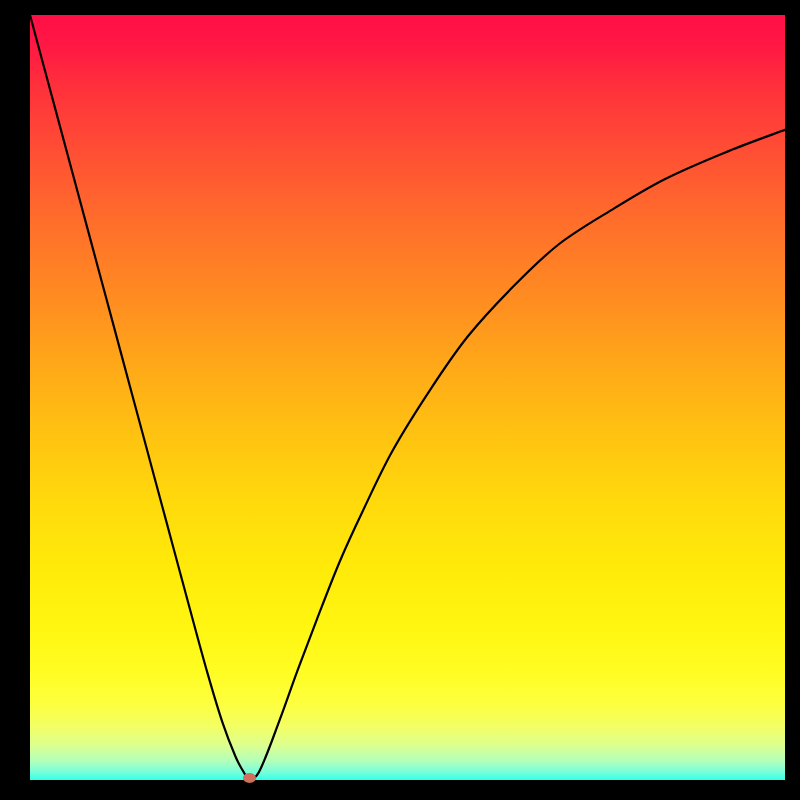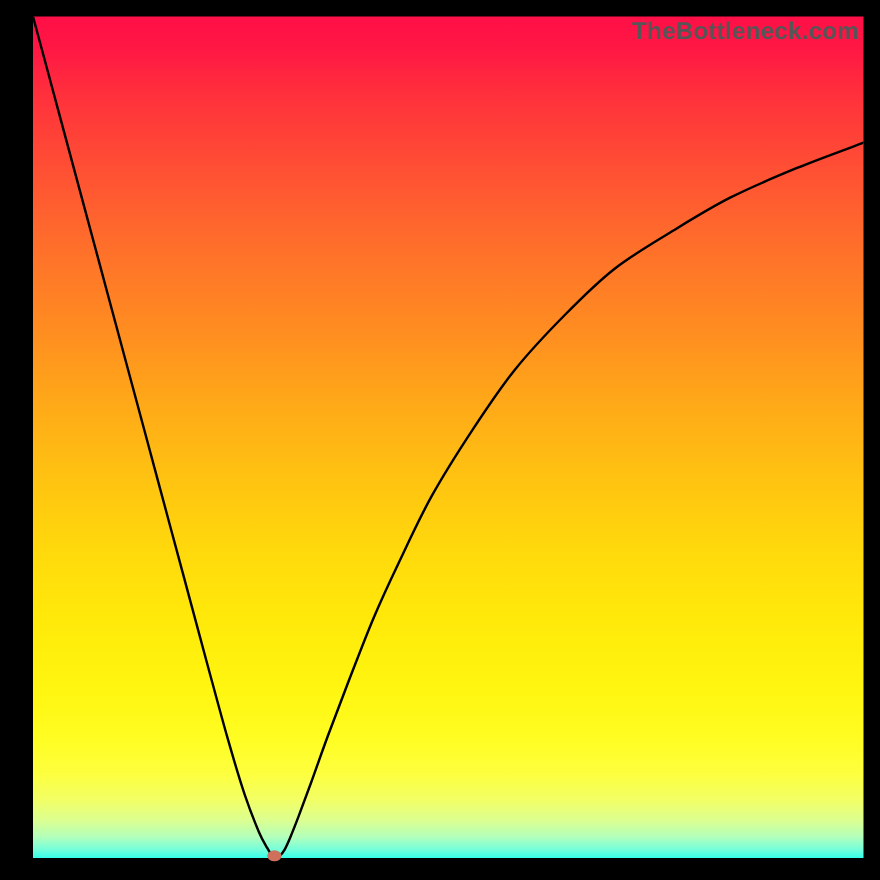--- a/index.html
+++ b/index.html
@@ -68,19 +68,18 @@
     height: 10px;
     border-radius: 50%;
     background: #cf705c;
   }
 </style>
 </head>
 <body>
 
 <div class="frame">
   <div class="plot">
-    <div class="watermark">TheBottleneck.com</div>
     <svg class="curve" viewBox="0 0 755 765" preserveAspectRatio="none">
       <path id="curve-path" fill="none" stroke-width="2.2" stroke-linejoin="round" stroke-linecap="round" d="M 0.00 0.00 C 3.77 14.02, 15.10 56.10, 22.65 84.15 C 30.20 112.20, 37.75 140.25, 45.30 168.30 C 52.85 196.35, 60.40 224.40, 67.95 252.45 C 75.50 280.50, 83.05 308.55, 90.60 336.60 C 98.15 364.65, 105.70 392.70, 113.25 420.75 C 120.80 448.80, 128.35 476.85, 135.90 504.90 C 143.45 532.95, 151.63 563.55, 158.55 589.05 C 165.47 614.55, 171.76 638.14, 177.42 657.90 C 183.09 677.66, 187.87 693.73, 192.53 707.63 C 197.18 721.52, 201.96 733.25, 205.36 741.28 C 208.76 749.32, 210.90 752.19, 212.91 755.82 C 214.92 759.45, 216.31 761.56, 217.44 763.09 C 218.57 764.62, 218.57 765.00, 219.71 765.00 C 220.84 765.00, 222.72 764.36, 224.23 763.09 C 225.74 761.81, 227.13 760.22, 228.76 757.35 C 230.40 754.48, 231.91 750.98, 234.05 745.88 C 236.19 740.77, 238.45 735.04, 241.60 726.75 C 244.75 718.46, 248.52 708.26, 252.93 696.15 C 257.33 684.04, 262.36 669.38, 268.02 654.08 C 273.69 638.78, 279.98 622.20, 286.90 604.35 C 293.82 586.50, 302.00 564.83, 309.55 546.98 C 317.10 529.13, 323.39 515.74, 332.20 497.25 C 341.01 478.76, 351.07 456.45, 362.40 436.05 C 373.72 415.65, 387.57 393.97, 400.15 374.85 C 412.73 355.72, 424.06 338.51, 437.90 321.30 C 451.74 304.09, 468.10 286.88, 483.20 271.57 C 498.30 256.27, 512.14 242.25, 528.50 229.50 C 544.86 216.75, 563.73 205.91, 581.35 195.08 C 598.97 184.24, 615.32 174.04, 634.20 164.48 C 653.07 154.91, 674.47 145.99, 694.60 137.70 C 714.73 129.41, 744.93 118.58, 755.00 114.75" stroke="#000000"></path>
     </svg>
     <div class="marker" id="marker" style="left: 213.205px; top: 758px; background: rgb(207, 112, 92);"></div>
   </div>
 </div>
 
 </body></html>

